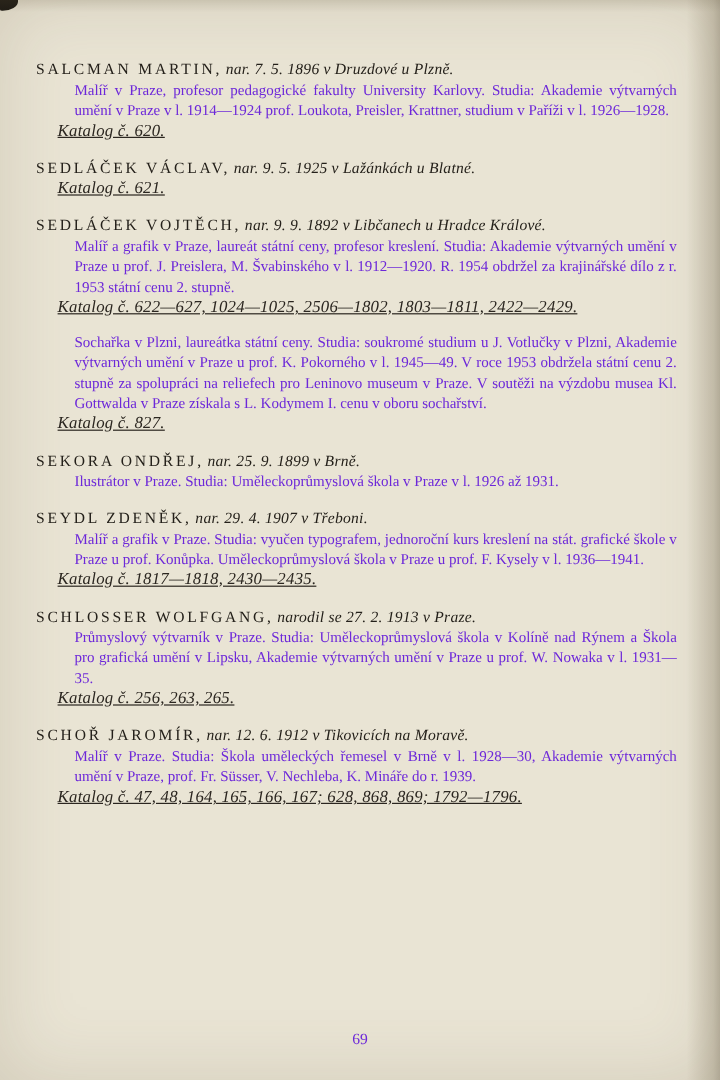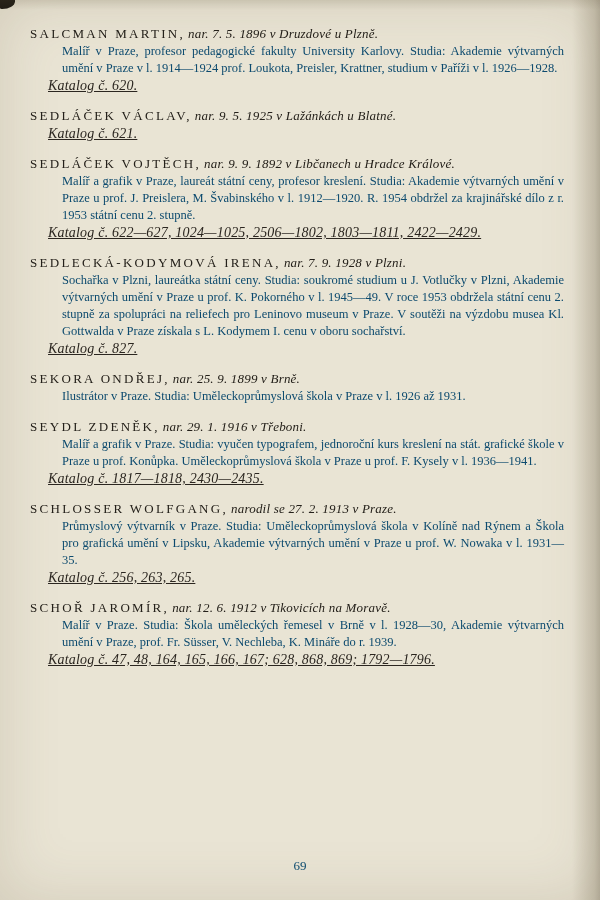--- a/index.html
+++ b/index.html
@@ -8,21 +8,21 @@
     background: #e9e4d4;
     font-family: "Liberation Serif", "DejaVu Serif", serif;
     color: #2b2620;
     position: relative;
     overflow: hidden;
   }
   .page {
     position: relative;
     width: 600px;
     height: 900px;
-    padding: 24px 36px 0 30px;
+    padding: 48px 36px 0 30px;
     box-shadow: inset 0 0 60px rgba(110, 95, 65, 0.18);
   }
   .edge-shade-right {
     position: absolute; top: 0; right: 0; width: 28px; height: 100%;
     background: linear-gradient(to right, rgba(95, 82, 55, 0) 0%, rgba(95, 82, 55, 0.22) 80%, rgba(80, 68, 45, 0.30) 100%);
     pointer-events: none;
   }
   .edge-shade-top {
     position: absolute; top: 0; left: 0; width: 100%; height: 10px;
     background: linear-gradient(to bottom, rgba(95, 82, 55, 0.15), rgba(95, 82, 55, 0));
@@ -41,38 +41,38 @@
     line-height: 19px;
     color: #24201a;
   }
   .entry-name { letter-spacing: 2.3px; }
   .entry-birth { font-style: italic; letter-spacing: 0.2px; padding-left: 3px; }
   .entry-body {
     font-size: 12.5px;
     line-height: 17px;
     text-align: justify;
     margin-left: 32px;
-    color: #0c4a6e;
+    color: #6d28d9;
   }
   .entry-katalog {
     font-style: italic;
     font-size: 14px;
     line-height: 17px;
     margin-left: 18px;
     letter-spacing: 0.2px;
     text-decoration: underline;
   }
   .page-number {
     position: absolute;
     bottom: 26px;
     left: 0;
     width: 100%;
     text-align: center;
     font-size: 13px;
-    color: #0c4a6e;
+    color: #6d28d9;
   }
 </style>
 </head>
 <body>
 
 <div class="page">
   <span class="corner-mark"></span>
 
   <div class="entries" id="entries">
   <section class="entry">
@@ -86,32 +86,31 @@
     <p class="entry-katalog">Katalog č. 621.</p>
   </section>
 
   <section class="entry">
     <h2 class="entry-head"><span class="entry-name">SEDLÁČEK VOJTĚCH,</span><span class="entry-birth">nar. 9. 9. 1892 v Libčanech u Hradce Králové.</span></h2>
     <p class="entry-body">Malíř a grafik v Praze, laureát státní ceny, profesor kreslení. Studia: Akademie výtvarných umění v Praze u prof. J. Preislera, M. Švabinského v l. 1912—1920. R. 1954 obdržel za krajinářské dílo z r. 1953 státní cenu 2. stupně.</p>
     <p class="entry-katalog">Katalog č. 622—627, 1024—1025, 2506—1802, 1803—1811, 2422—2429.</p>
   </section>
 
   <section class="entry">
-    <h2 class="entry-head"><span class="entry-name">SEDLECKÁ-KODYMOVÁ IRENA,</span><span class="entry-birth">nar. 7. 9. 1928 v Plzni.</span></h2>
     <p class="entry-body">Sochařka v Plzni, laureátka státní ceny. Studia: soukromé studium u J. Votlučky v Plzni, Akademie výtvarných umění v Praze u prof. K. Pokorného v l. 1945—49. V roce 1953 obdržela státní cenu 2. stupně za spolupráci na reliefech pro Leninovo museum v Praze. V soutěži na výzdobu musea Kl. Gottwalda v Praze získala s L. Kodymem I. cenu v oboru sochařství.</p>
     <p class="entry-katalog">Katalog č. 827.</p>
   </section>
 
   <section class="entry">
     <h2 class="entry-head"><span class="entry-name">SEKORA ONDŘEJ,</span><span class="entry-birth">nar. 25. 9. 1899 v Brně.</span></h2>
     <p class="entry-body">Ilustrátor v Praze. Studia: Uměleckoprůmyslová škola v Praze v l. 1926 až 1931.</p>
   </section>
 
   <section class="entry">
-    <h2 class="entry-head"><span class="entry-name">SEYDL ZDENĚK,</span><span class="entry-birth">nar. 29. 1. 1916 v Třeboni.</span></h2>
+    <h2 class="entry-head"><span class="entry-name">SEYDL ZDENĚK,</span><span class="entry-birth">nar. 29. 4. 1907 v Třeboni.</span></h2>
     <p class="entry-body">Malíř a grafik v Praze. Studia: vyučen typografem, jednoroční kurs kreslení na stát. grafické škole v Praze u prof. Konůpka. Uměleckoprůmyslová škola v Praze u prof. F. Kysely v l. 1936—1941.</p>
     <p class="entry-katalog">Katalog č. 1817—1818, 2430—2435.</p>
   </section>
 
   <section class="entry">
     <h2 class="entry-head"><span class="entry-name">SCHLOSSER WOLFGANG,</span><span class="entry-birth">narodil se 27. 2. 1913 v Praze.</span></h2>
     <p class="entry-body">Průmyslový výtvarník v Praze. Studia: Uměleckoprůmyslová škola v Kolíně nad Rýnem a Škola pro grafická umění v Lipsku, Akademie výtvarných umění v Praze u prof. W. Nowaka v l. 1931—35.</p>
     <p class="entry-katalog">Katalog č. 256, 263, 265.</p>
   </section>
 

